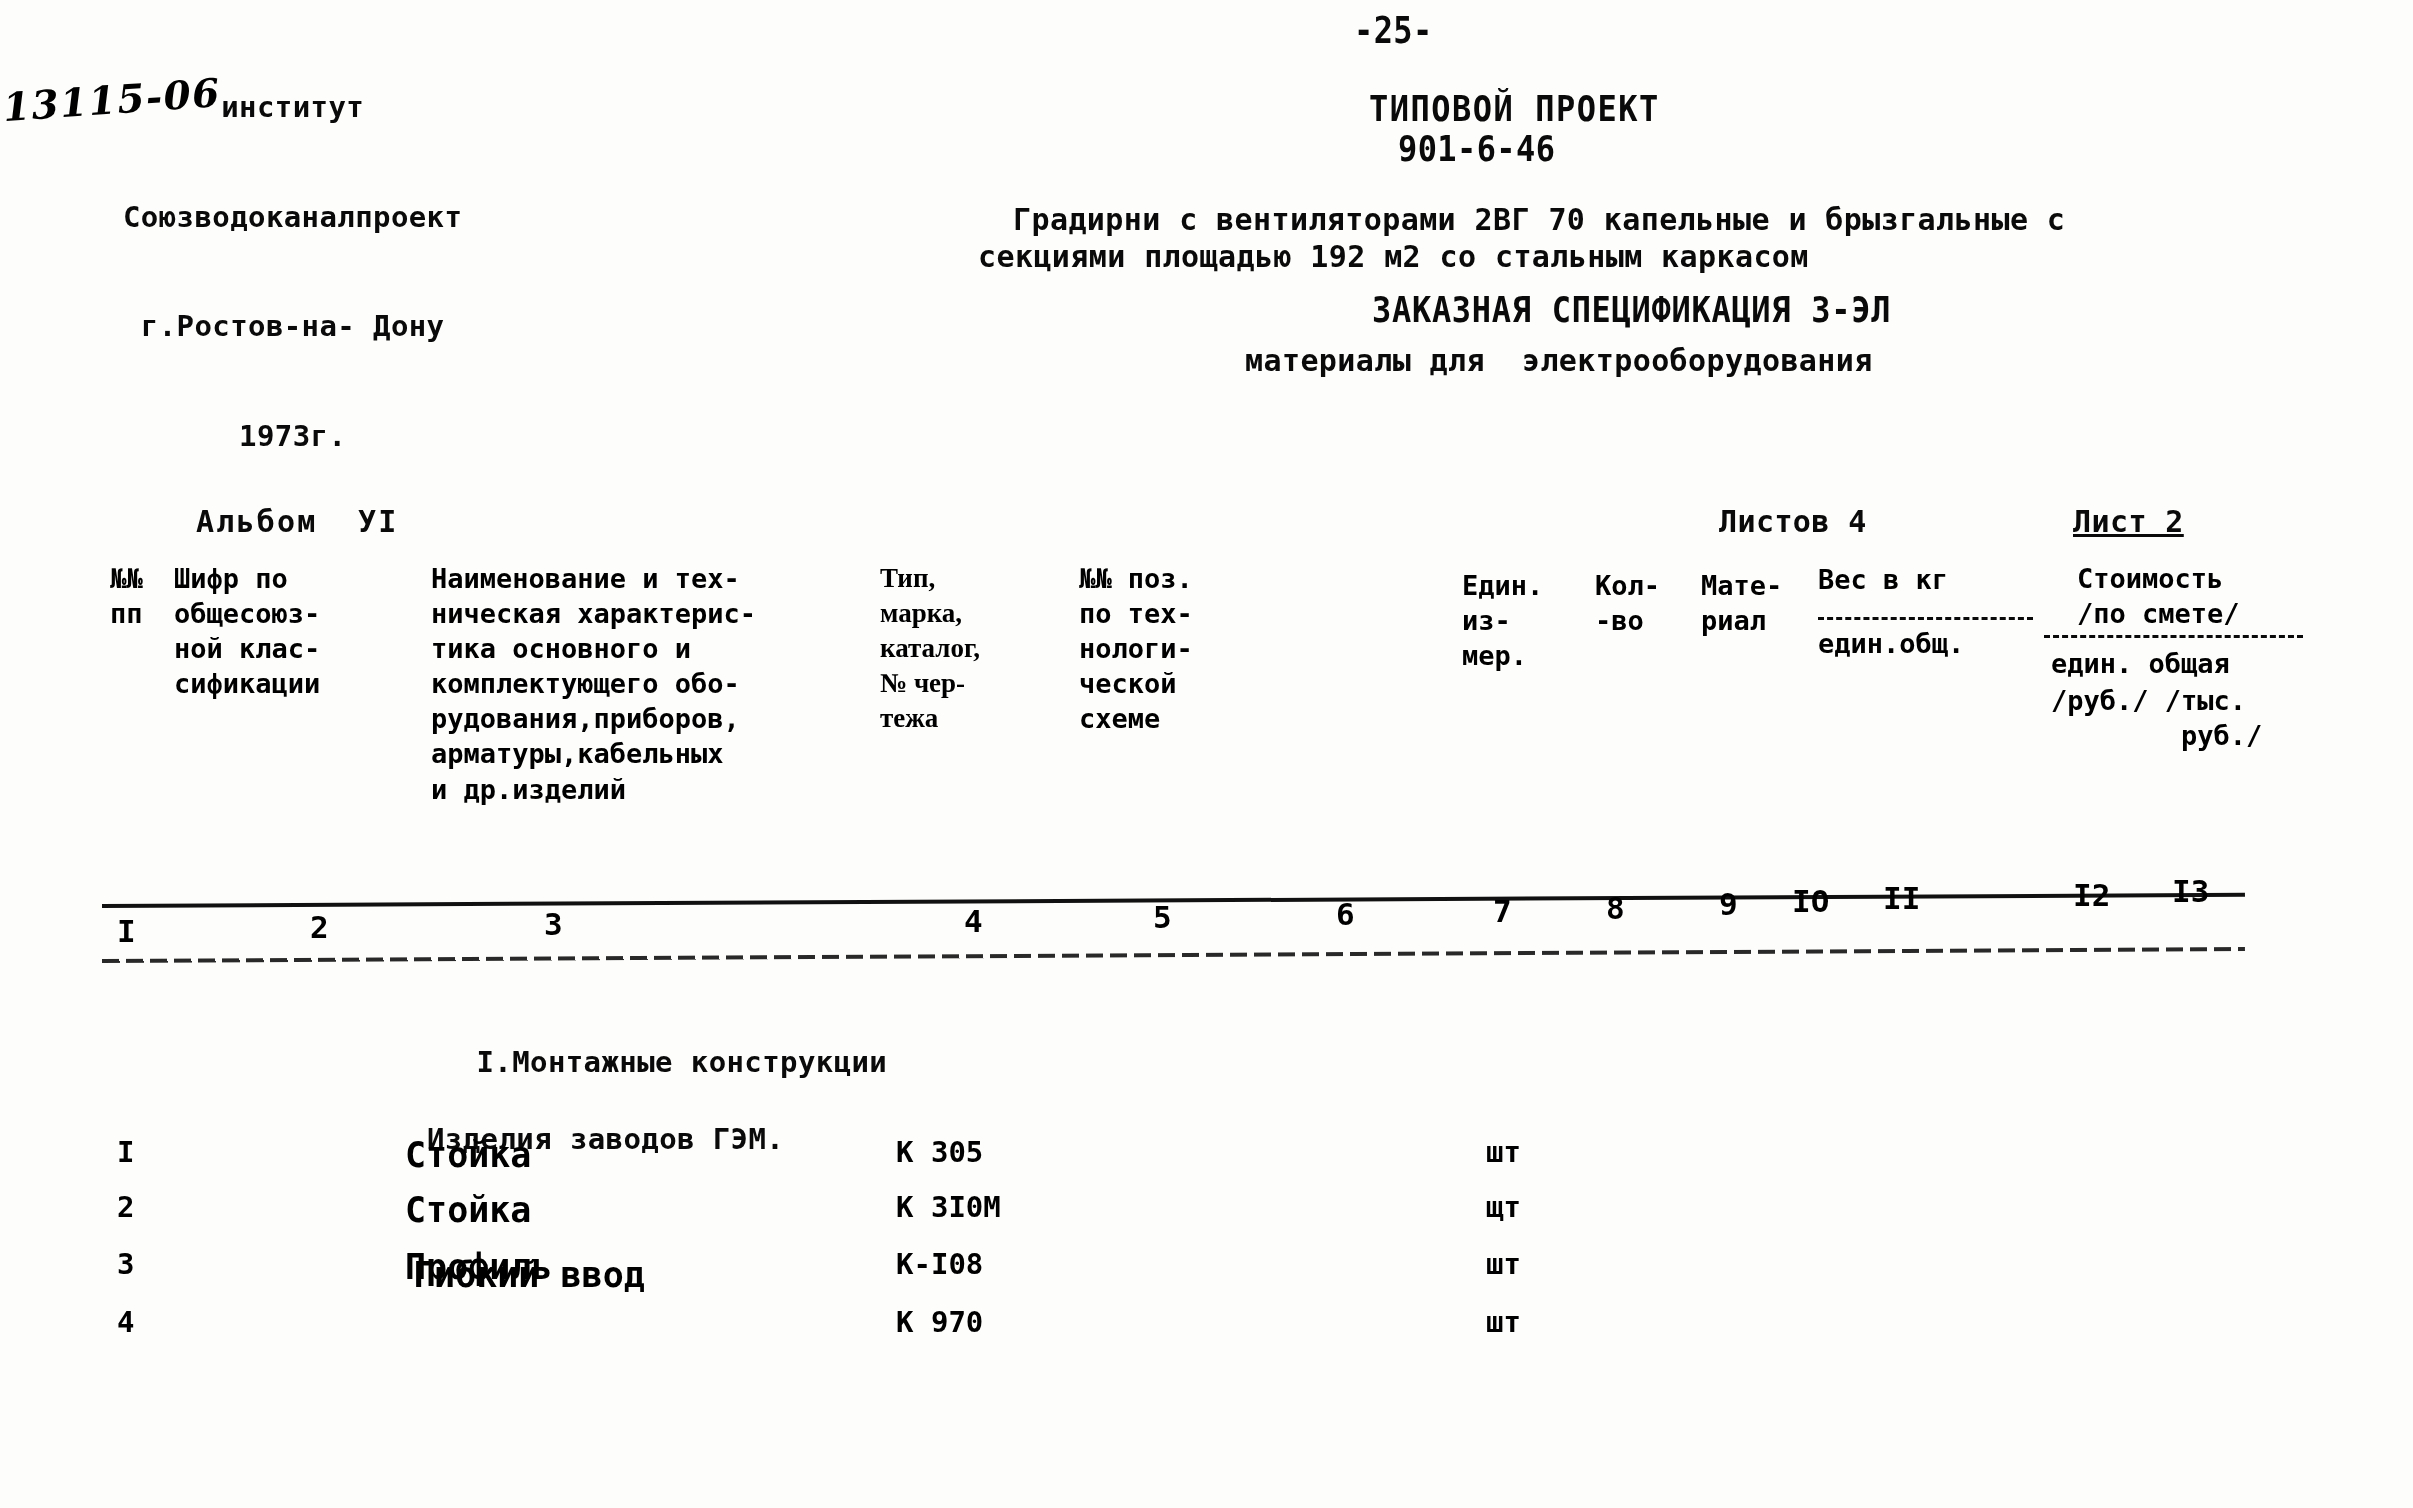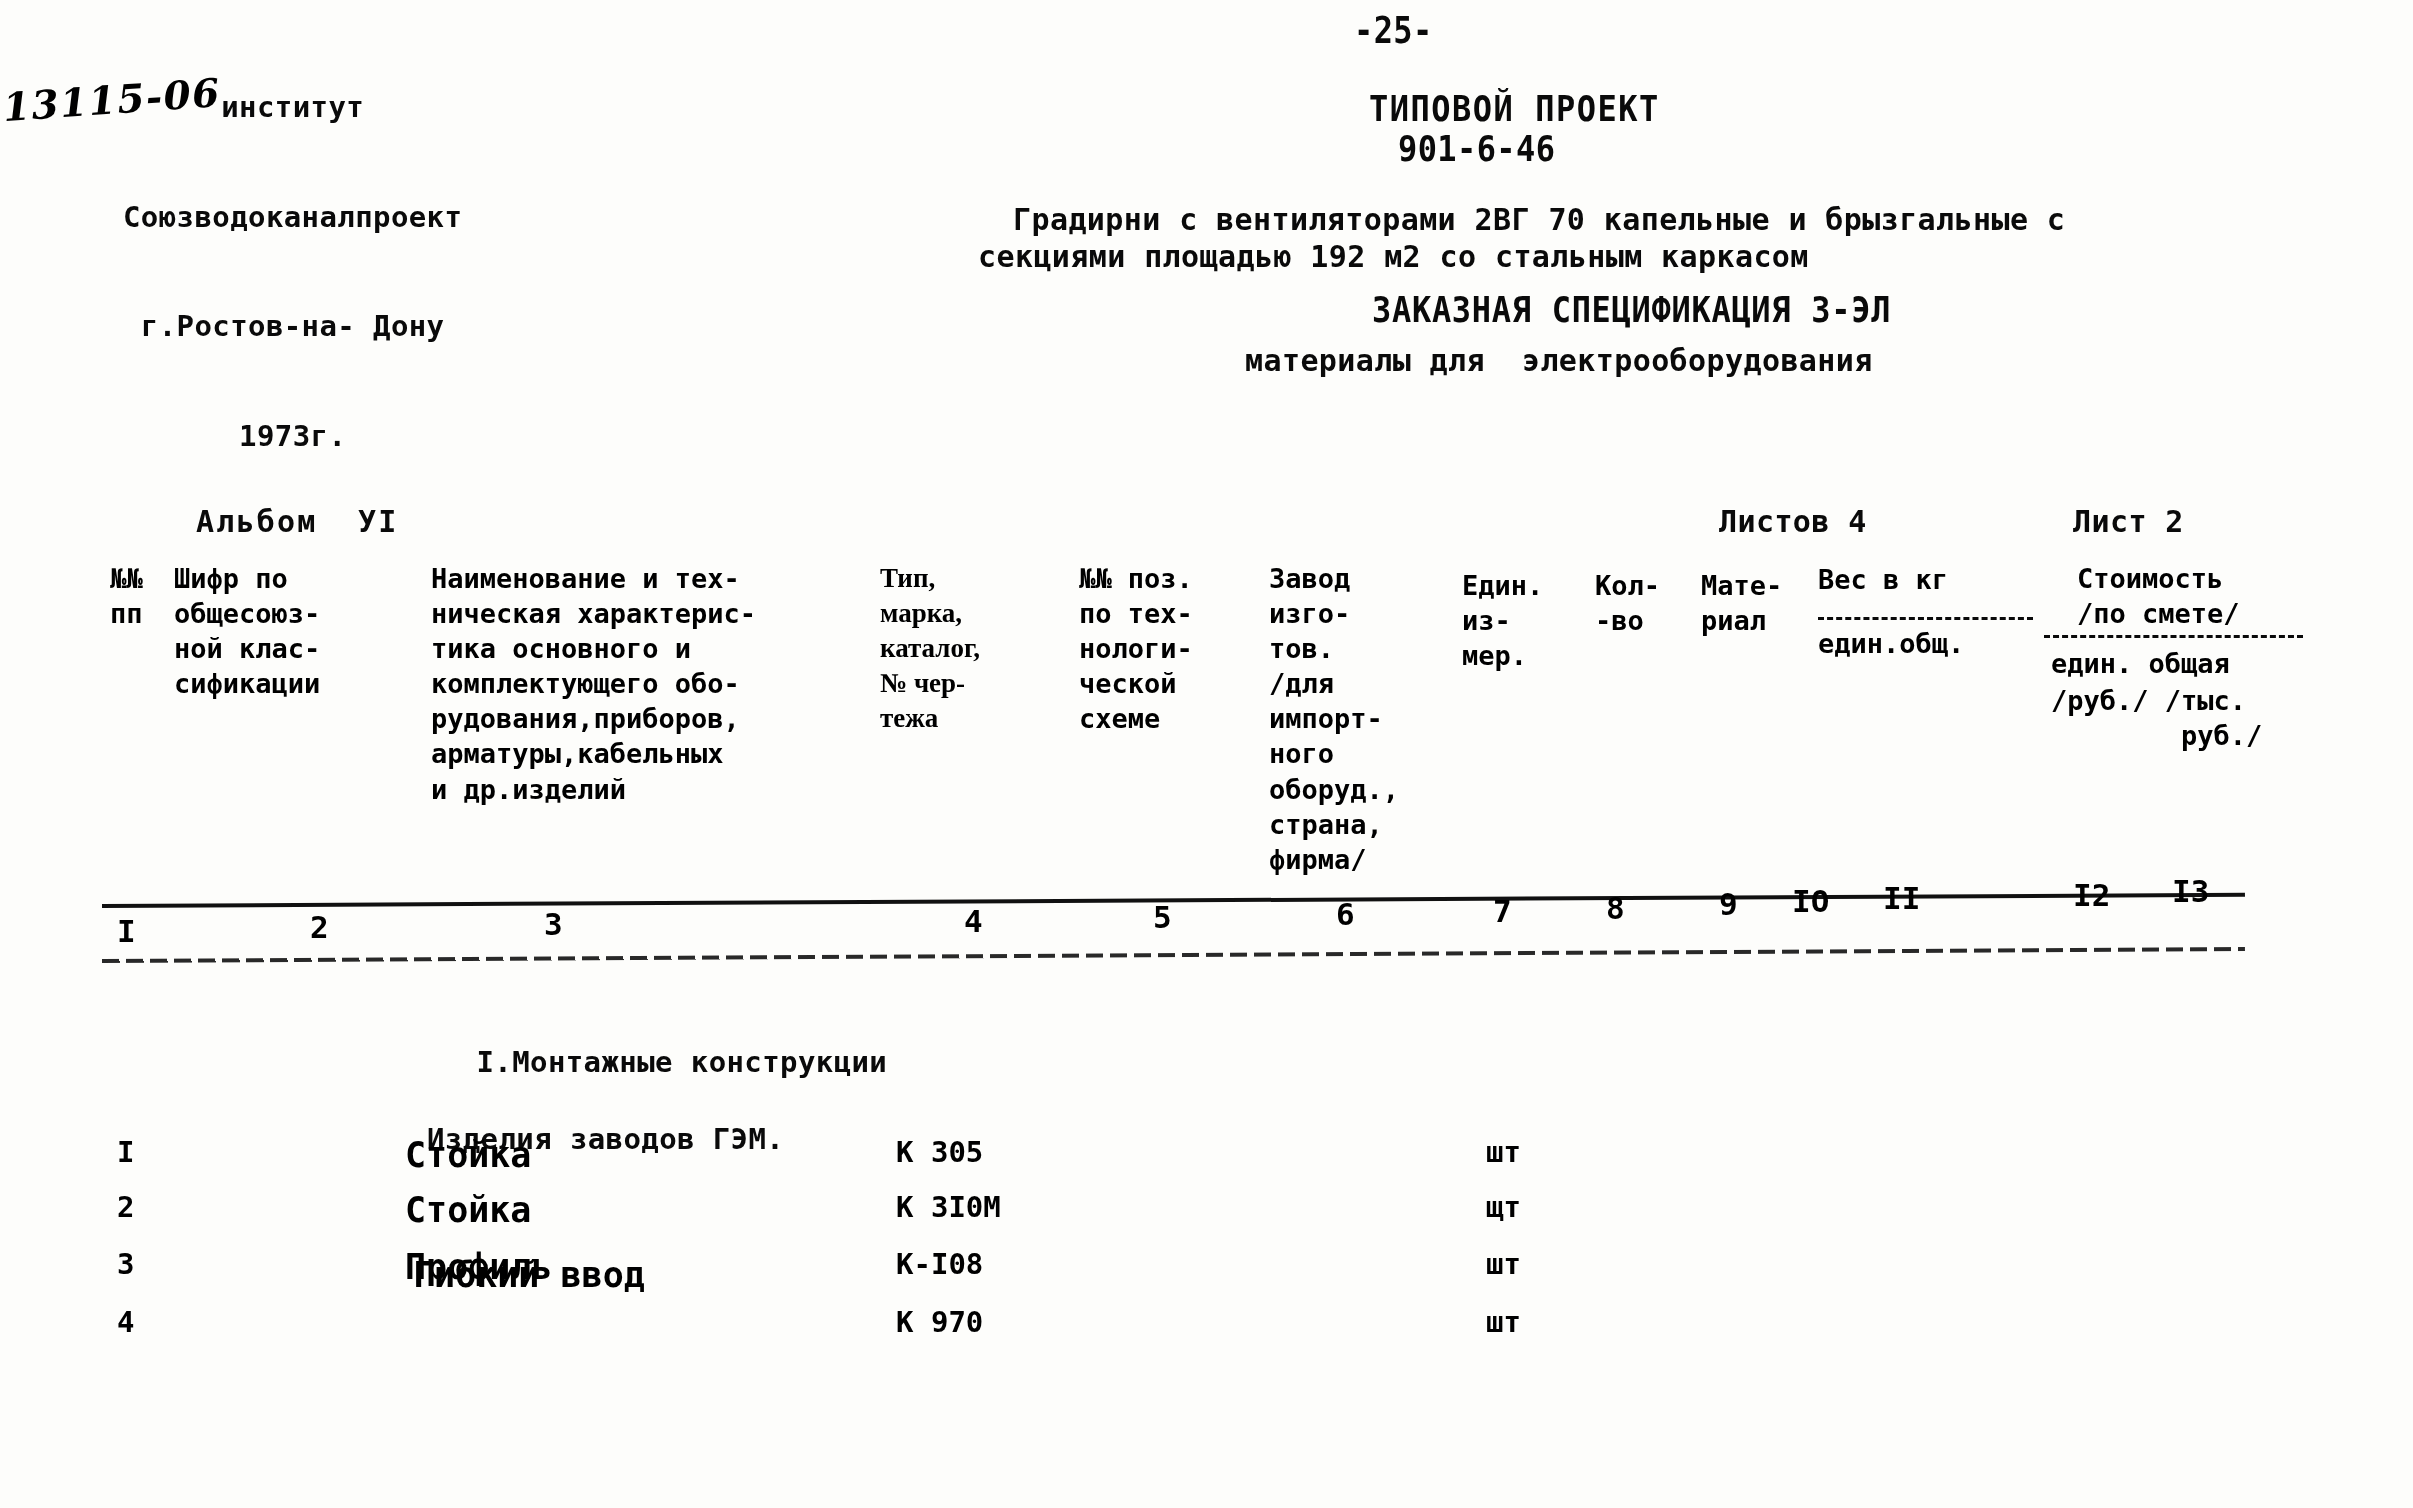--- a/index.html
+++ b/index.html
@@ -51,21 +51,21 @@
   #title-typovoy { left: 1369px; top: 91px; font-size: 32px; transform: scaleY(1.12); letter-spacing: 1.5px;}
   #title-code    { left: 1398px; top: 131px; font-size: 32px; transform: scaleY(1.1);}
   #title-line1   { left: 1013px; top: 202px; font-size: 30px; }
   #title-line2   { left: 978px; top: 239px; font-size: 30px; }
   #title-spec    { left: 1372px; top: 292px; font-size: 32px; transform: scaleY(1.1); letter-spacing: 0.7px;}
   #title-sub     { left: 1245px; top: 343px; font-size: 30px; }
 
   
   #album-label  { left: 196px;  top: 504px; font-size: 30px; letter-spacing: 2.2px; }
   #sheets-total { left: 1719px; top: 504px; font-size: 30px; }
-  #sheet-number { left: 2073px; top: 504px; font-size: 30px; }
+  #sheet-number { left: 2073px; top: 504px; font-size: 30px; text-decoration: underline; }
 
   
   .hdr { font-size: 27px; line-height: 1.30; position: absolute; white-space: pre; font-weight: 700; }
   #h-col1  { left: 110px;  top: 561px; }
   #h-col2  { left: 174px;  top: 561px; }
   #h-col3  { left: 431px;  top: 561px; }
   #h-col4  { left: 880px; top: 561px; font-family: Liberation Serif, serif; }
   #h-col5  { left: 1079px; top: 561px; }
   #h-col6  { left: 1269px; top: 561px; }
   #h-col7  { left: 1462px; top: 568px; }
@@ -175,29 +175,20 @@
   <div class="hdr mono" id="h-col4">Тип,
 марка,
 каталог,
 № чер-
 тежа</div>
   <div class="hdr mono" id="h-col5">№№ поз.
 по тех-
 нологи-
 ческой
 схеме</div>
-  <div class="hdr mono" id="h-col6">Завод
-изго-
-тов.
-/для
-импорт-
-ного
-оборуд.,
-страна,
-фирма/</div>
   <div class="hdr mono" id="h-col7">Един.
 из-
 мер.</div>
   <div class="hdr mono" id="h-col8">Кол-
 -во</div>
   <div class="hdr mono" id="h-col9">Мате-
 риал</div>
   <div class="hdr mono" id="h-col10">Вес в кг</div>
   <div id="weight-rule"></div>
   <div class="hdr mono" id="weight-sub">един.общ.</div>

